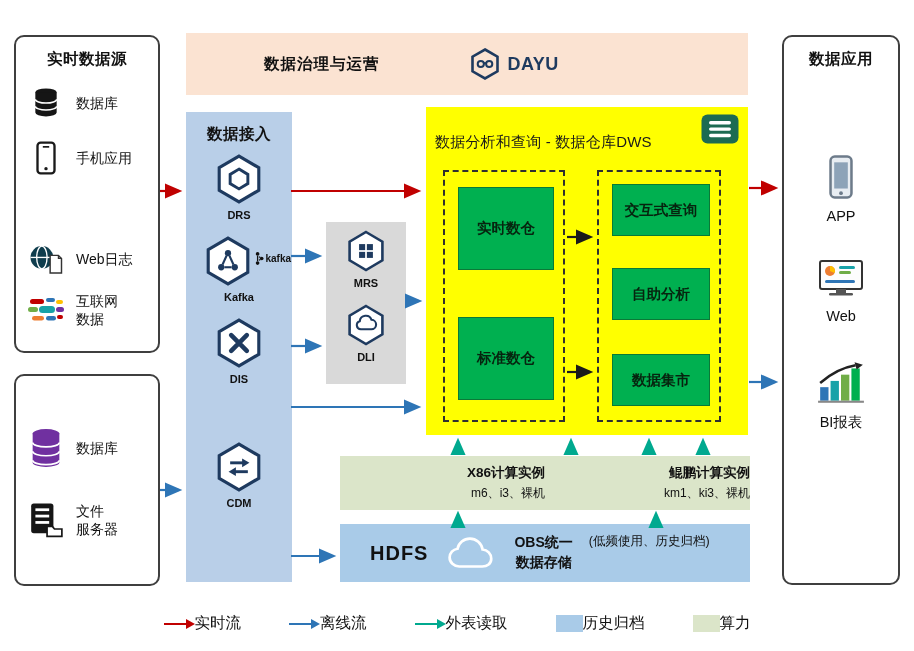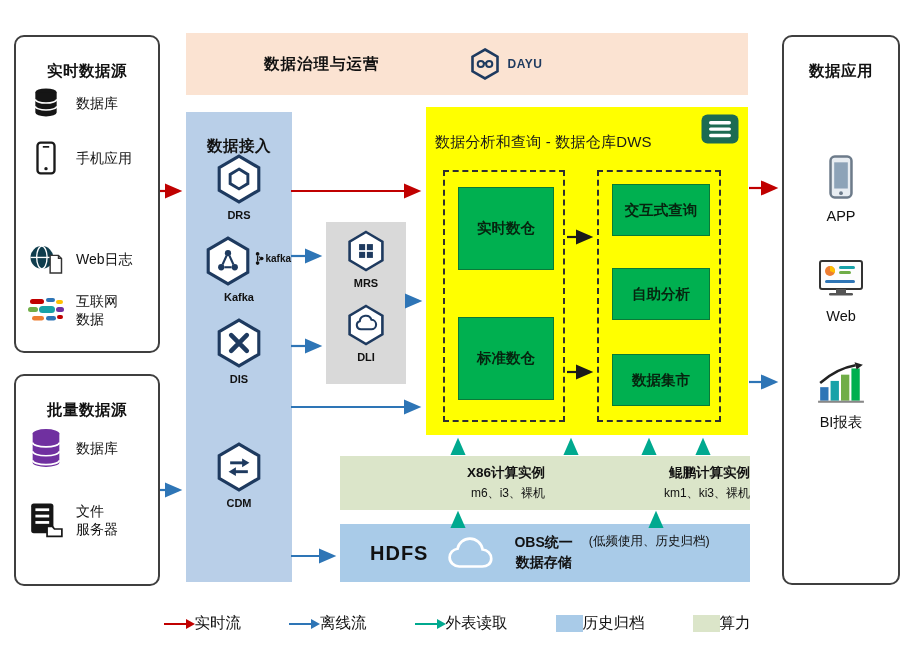--- a/index.html
+++ b/index.html
@@ -3,30 +3,30 @@
 <meta charset="utf-8">
 <style>
   *{margin:0;padding:0;box-sizing:border-box}
   html,body{background:#fff}
   body{font-family:"Liberation Sans","DejaVu Sans",sans-serif;color:#111}
   .canvas{position:relative;width:914px;height:651px;background:#fff;overflow:hidden}
   .overlay{position:absolute;left:0;top:0;z-index:6;pointer-events:none}
 
   
   .panel{position:absolute;border:2px solid #3f3f3f;border-radius:10px;background:#fff;z-index:2}
-  .panel-title{font-size:15.5px;font-weight:bold;text-align:center;margin-top:24px;letter-spacing:.5px}
+  .panel-title{font-size:15.5px;font-weight:bold;text-align:center;margin-top:12px;letter-spacing:.5px}
   .src-row{position:absolute;left:8px;width:132px;display:flex;align-items:center;gap:8px}
   .src-icon{flex:0 0 44px;display:flex;justify-content:center}
   .src-label{font-size:14px;line-height:1.3;white-space:pre-line}
 
   
   .banner{position:absolute;background:#fbe3d2;display:flex;align-items:center;z-index:2}
   .banner-title{font-size:15.5px;font-weight:bold;margin-left:78px;letter-spacing:1px}
   .dayu{display:flex;align-items:center;gap:8px;margin-left:90px}
-  .dayu-text{font-size:12px;font-weight:bold;color:#1e3a5f;letter-spacing:.5px}
+  .dayu-text{font-size:18px;font-weight:bold;color:#1e3a5f;letter-spacing:.5px}
 
   
   .ingest{position:absolute;background:#b9cfe8;z-index:2}
   .svc{position:absolute;left:0;width:100%;text-align:center}
   .svc-label{font-size:11px;font-weight:bold;margin-top:1px}
   .svc-kafka .hexicon{margin-left:-22px}
   .kafka-mark{position:absolute;right:1px;top:15px;display:flex;align-items:center;gap:1px;
     font-size:10px;font-weight:bold;color:#111}
 
   
@@ -124,21 +124,20 @@
             <rect x="20" y="19" width="10" height="4.6" rx="2.3" fill="#2e75b6"></rect>
             <rect x="31" y="18" width="6" height="4" rx="2" fill="#c00000"></rect>
           </svg>
         </span>
       <span class="src-label">互联网
 数据</span>
     </div>
   </div>
 
   <div class="panel" style="left:14px;top:374px;width:146px;height:212px">
-    <div class="panel-title">批量数据源</div>
 
     <div class="src-row" style="top:52px">
       <span class="src-icon">
           <svg width="34" height="40" viewBox="0 0 30 36">
             <ellipse cx="15" cy="5" rx="12" ry="4" fill="#7030a0"></ellipse>
             <path d="M3 5 v26 a12 4 0 0 0 24 0 V5" fill="#7030a0"></path>
             <path d="M3 13 a12 4 0 0 0 24 0" stroke="#fff" stroke-width="1.5" fill="none"></path>
             <path d="M3 21 a12 4 0 0 0 24 0" stroke="#fff" stroke-width="1.5" fill="none"></path>
             <path d="M3 29 a12 4 0 0 0 24 0" stroke="#fff" stroke-width="1.5" fill="none"></path>
           </svg>

